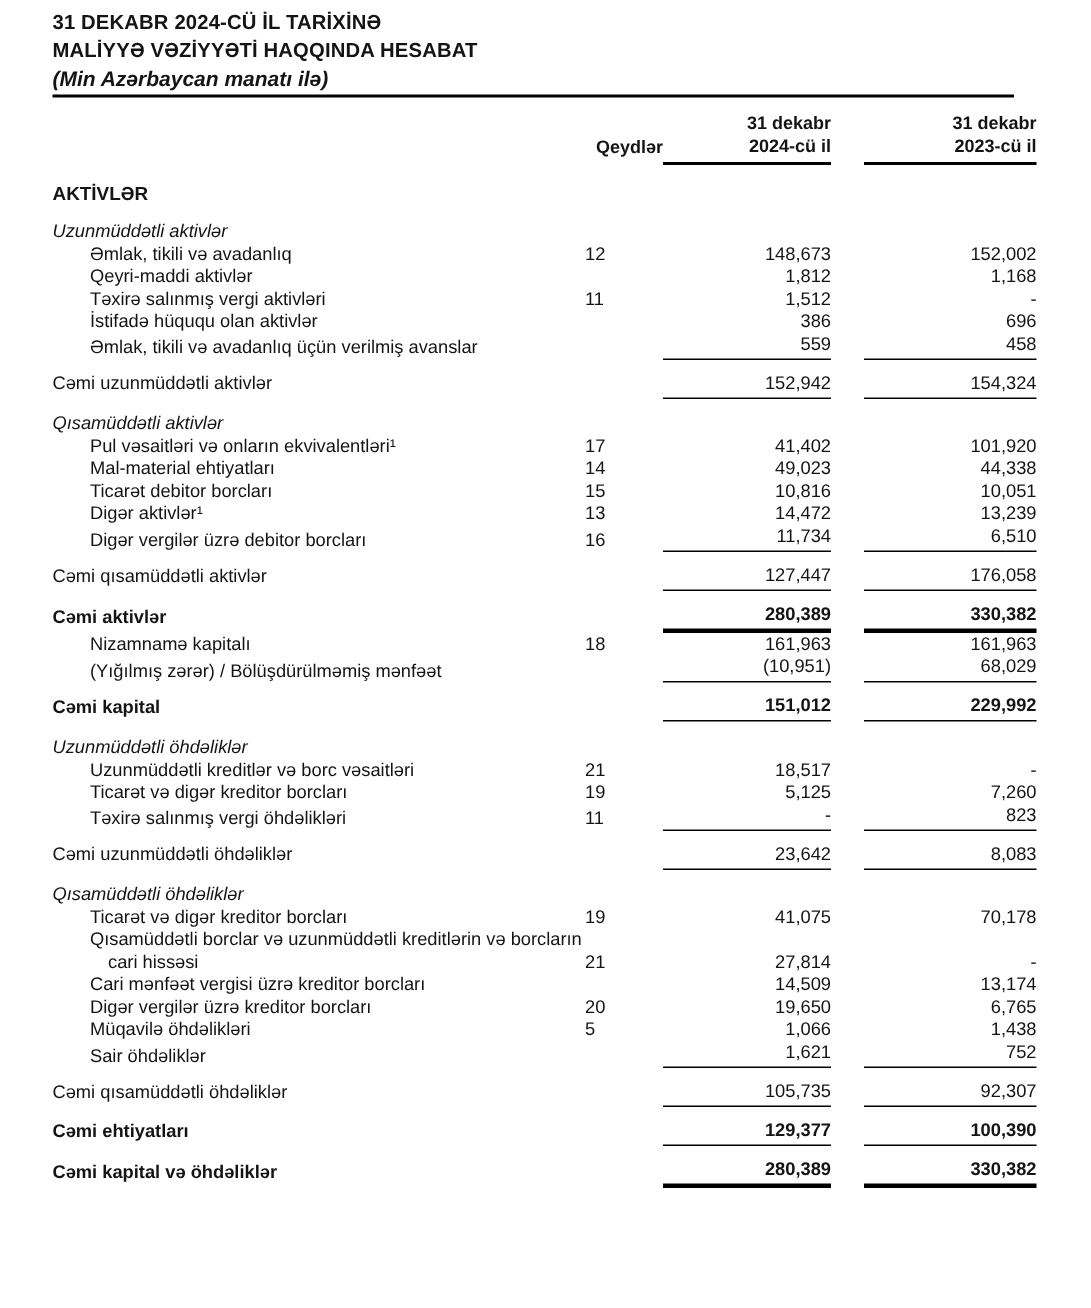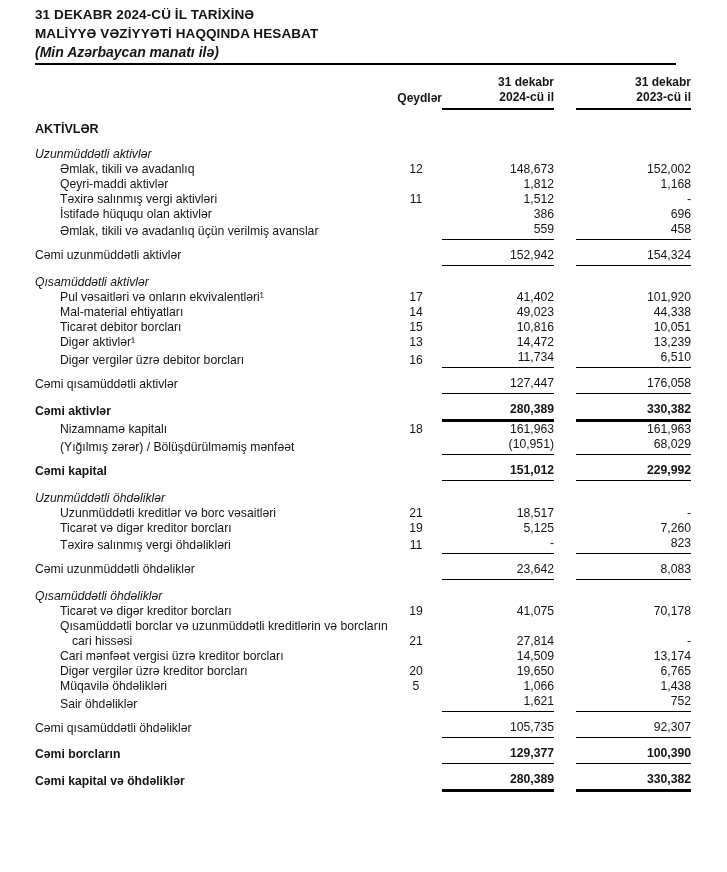--- a/index.html
+++ b/index.html
@@ -41,21 +41,21 @@
     vertical-align: bottom; padding: 0 0 3px 0;
   }
   thead th.date { text-align: right; border-bottom: 2px solid #000; }
   thead th.notes-h { text-align: right; }
 
   tbody td {
     font-size: 12.2px; line-height: 15px;
     vertical-align: bottom;
     padding: 0;
   }
-  tbody td.note { text-align: center; }
+  tbody td.note { }
   tbody td.num  { text-align: right; white-space: nowrap; }
 
   tr.r-section td { padding-top: 13px; font-weight: bold; font-size: 12.6px; }
   tr.r-group td   { padding-top: 10px; font-style: italic; }
   tr.r-item td.label { padding-left: 25px; }
   tr.r-item td.label.wrap { padding-left: 37px; text-indent: -12px; }
   tr.r-subtotal td, tr.r-total td { padding-top: 8px; padding-bottom: 2px; }
   tr.r-total td { font-weight: bold; }
   tr.r-item td.rule-thin, tr.r-item td.rule-thick { padding-bottom: 2px; }
 
@@ -315,21 +315,21 @@
           <td class="num rule-thin">752</td>
         </tr>
         <tr class="r-subtotal">
           <td class="label">Cəmi qısamüddətli öhdəliklər</td>
           <td class="note"></td>
           <td class="num rule-thin">105,735</td>
           <td class="gap"></td>
           <td class="num rule-thin">92,307</td>
         </tr>
         <tr class="r-total">
-          <td class="label">Cəmi borcların</td>
+          <td class="label">Cəmi ehtiyatları</td>
           <td class="note"></td>
           <td class="num rule-thin">129,377</td>
           <td class="gap"></td>
           <td class="num rule-thin">100,390</td>
         </tr>
         <tr class="r-total">
           <td class="label">Cəmi kapital və öhdəliklər</td>
           <td class="note"></td>
           <td class="num rule-thick">280,389</td>
           <td class="gap"></td>

